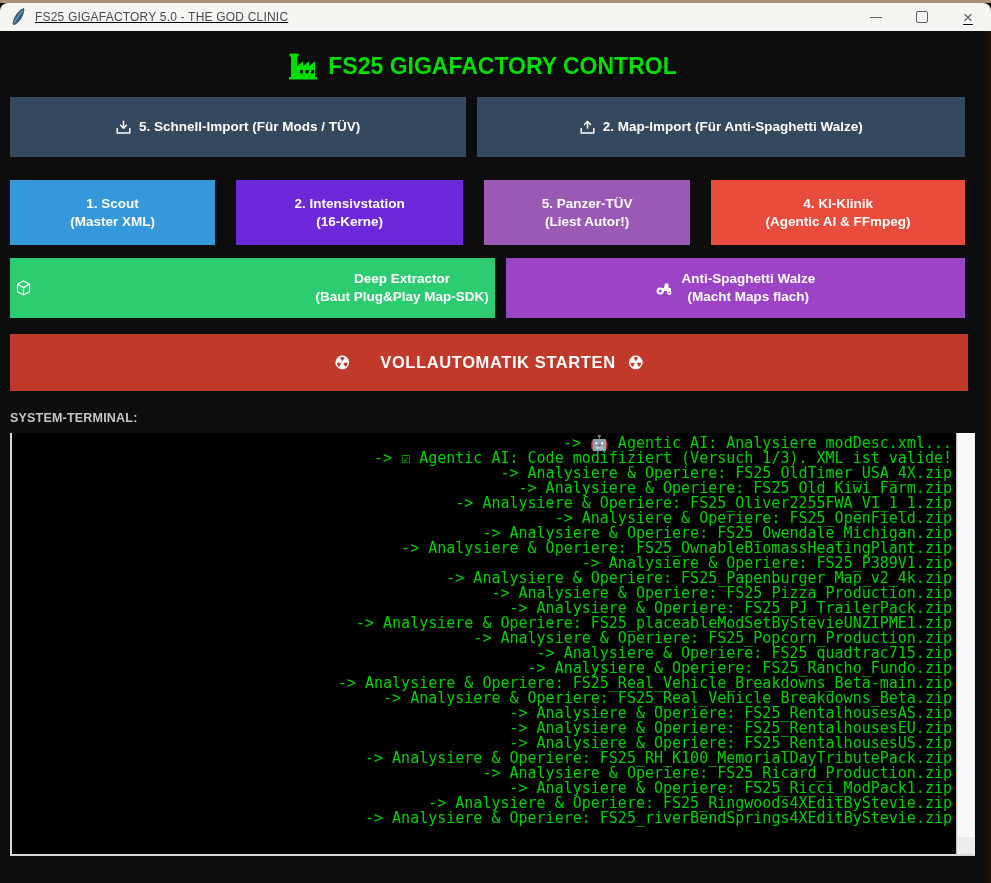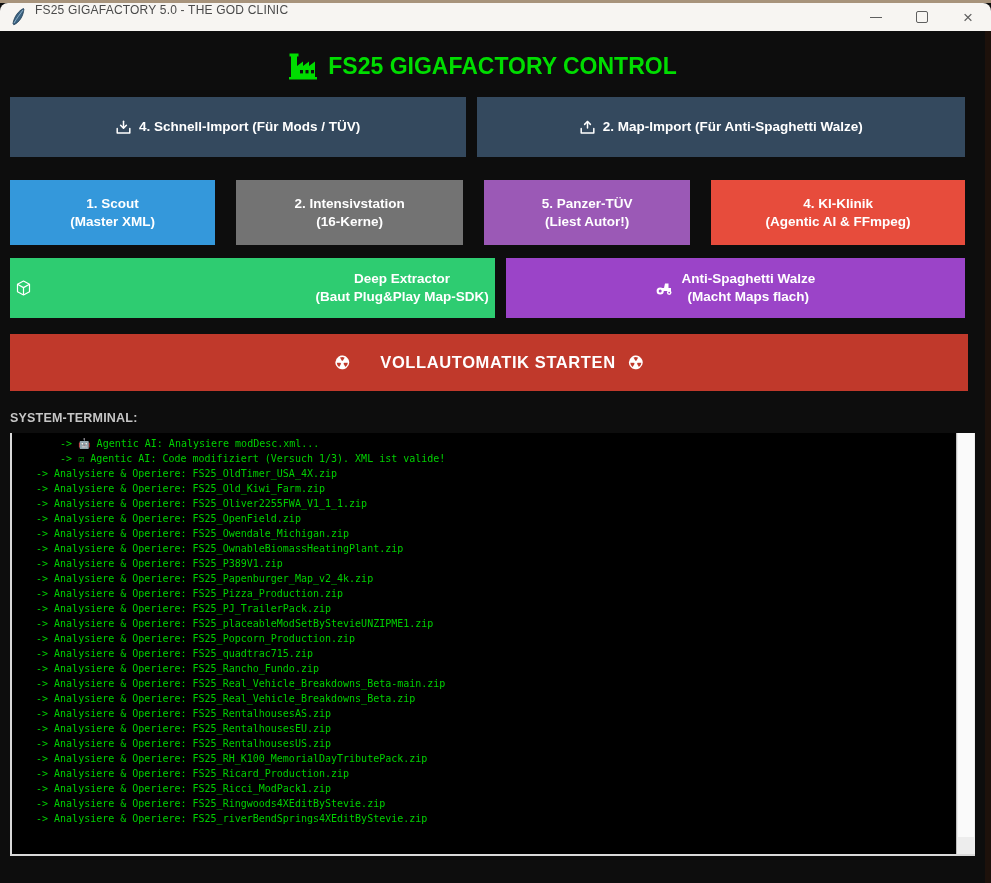--- a/index.html
+++ b/index.html
@@ -6,21 +6,21 @@
   body{
     width:991px;height:883px;position:relative;overflow:hidden;
     background:#0d0d0d;font-family:"Liberation Sans",sans-serif;
     -webkit-font-smoothing:antialiased;
   }
   
   .top-edge{position:absolute;top:0;left:0;right:0;height:3px;background:#a7937b;z-index:5;}
   .right-edge{position:absolute;top:31px;right:0;width:6px;bottom:0;background:#1d110b;z-index:4;}
   .titlebar{
     position:absolute;top:3px;left:0;right:0;height:28px;background:#f7f5f2;
-    display:flex;border-radius:8px 8px 0 0;z-index:6;
+    display:flex;align-items:center;border-radius:8px 8px 0 0;z-index:6;text-decoration:underline;
   }
   .titlebar .app-icon{margin:0 9px 0 11px;display:flex;align-items:center;}
   .titlebar .title-text{font-size:12px;color:#4a4a4a;letter-spacing:.2px;}
   .win-controls{margin-left:auto;display:flex;align-items:stretch;height:100%;}
   .win-btn{width:46px;display:flex;align-items:center;justify-content:center;color:#5f5f5f;cursor:default;}
   .win-btn .min-glyph{display:block;width:12px;height:1px;background:#5f5f5f;}
   .win-btn .max-glyph{display:block;width:10px;height:10px;border:1px solid #5f5f5f;border-radius:2px;}
   .win-btn .close-glyph{font-size:17px;line-height:1;font-weight:400;}
   
   .app-header{
@@ -36,21 +36,21 @@
   .btn{
     display:flex;align-items:center;justify-content:center;gap:8px;
     color:#fff;font-weight:bold;font-size:13.5px;text-align:center;
     border:none;cursor:pointer;line-height:18px;
   }
   .btn .b2{display:block;}
   .slate{background:#34495e;}
   .b-import1{flex:456 0 0;}
   .b-import2{flex:488 0 0;}
   .b-scout{flex:210 0 0;background:#3498db;}
-  .b-intensiv{flex:234 0 0;background:#737373;}
+  .b-intensiv{flex:234 0 0;background:#6d28d9;}
   .b-panzer{flex:211 0 0;background:#9b59b6;}
   .b-klinik{flex:263 0 0;background:#e74c3c;}
   .b-extract{flex:336 0 0;background:#2ecc71;justify-content:space-between;}
   .b-kurier{flex:273 0 0;background:#f1c40f;color:#111;}
   .b-walze{flex:318 0 0;background:#9b44c8;}
   .bigbtn{
     position:absolute;top:334px;left:10px;width:958px;height:57px;
     background:#c0392b;color:#fff;border:none;cursor:pointer;
     display:flex;align-items:center;justify-content:center;
     font-weight:bold;font-size:16.5px;letter-spacing:.6px;
@@ -62,21 +62,21 @@
   
   .term-label{position:absolute;top:411px;left:10px;font-size:12.5px;font-weight:bold;color:#c6c6c6;letter-spacing:.2px;}
   .terminal{
     position:absolute;top:433px;left:10px;width:965px;height:423px;
     background:#000;display:flex;
     border-left:2px solid #d9d9d9;border-bottom:2px solid #d9d9d9;box-sizing:border-box;
   }
   .term-out{
     flex:1 1 auto;overflow:hidden;padding:3px 4px 0 24px;
     font-family:"DejaVu Sans Mono","Liberation Mono",monospace;
-    font-size:10px;line-height:15px;color:#00d000;
+    font-size:15px;line-height:15px;color:#00d000;text-align:right;
   }
   .tline{white-space:pre;}
   .term-scrollbar{
     flex:0 0 18px;background:#ededed;border-left:1px solid #bdbdbd;position:relative;
   }
   .term-scrollbar .thumb{position:absolute;top:0;left:1px;right:1px;height:96%;background:#fafafa;}
   .icon-svg{display:block;}
 </style>
 </head>
 <body>
@@ -122,21 +122,21 @@
 
 <div class="row row1">
   <button class="btn slate b-import1">
     <span>
       <svg class="icon-svg" width="15" height="15" viewBox="0 0 15 15" fill="none" stroke="#ffffff" stroke-width="1.5" stroke-linecap="round" stroke-linejoin="round">
         <path d="M7.5,1.2 V7.8"></path>
           <path d="M4.6,5.2 L7.5,8.1 L10.4,5.2"></path>
           <path d="M1.2,8.5 V13 H13.8 V8.5"></path>
       </svg>
     </span>
-    <span>4. Schnell-Import (Für Mods / TÜV)</span>
+    <span>5. Schnell-Import (Für Mods / TÜV)</span>
   </button>
   <button class="btn slate b-import2">
     <span>
       <svg class="icon-svg" width="15" height="15" viewBox="0 0 15 15" fill="none" stroke="#ffffff" stroke-width="1.5" stroke-linecap="round" stroke-linejoin="round">
         <path d="M7.5,8.1 V1.5"></path>
           <path d="M4.6,4.4 L7.5,1.5 L10.4,4.4"></path>
           <path d="M1.2,8.5 V13 H13.8 V8.5"></path>
       </svg>
     </span>
     <span>2. Map-Import (Für Anti-Spaghetti Walze)</span>

